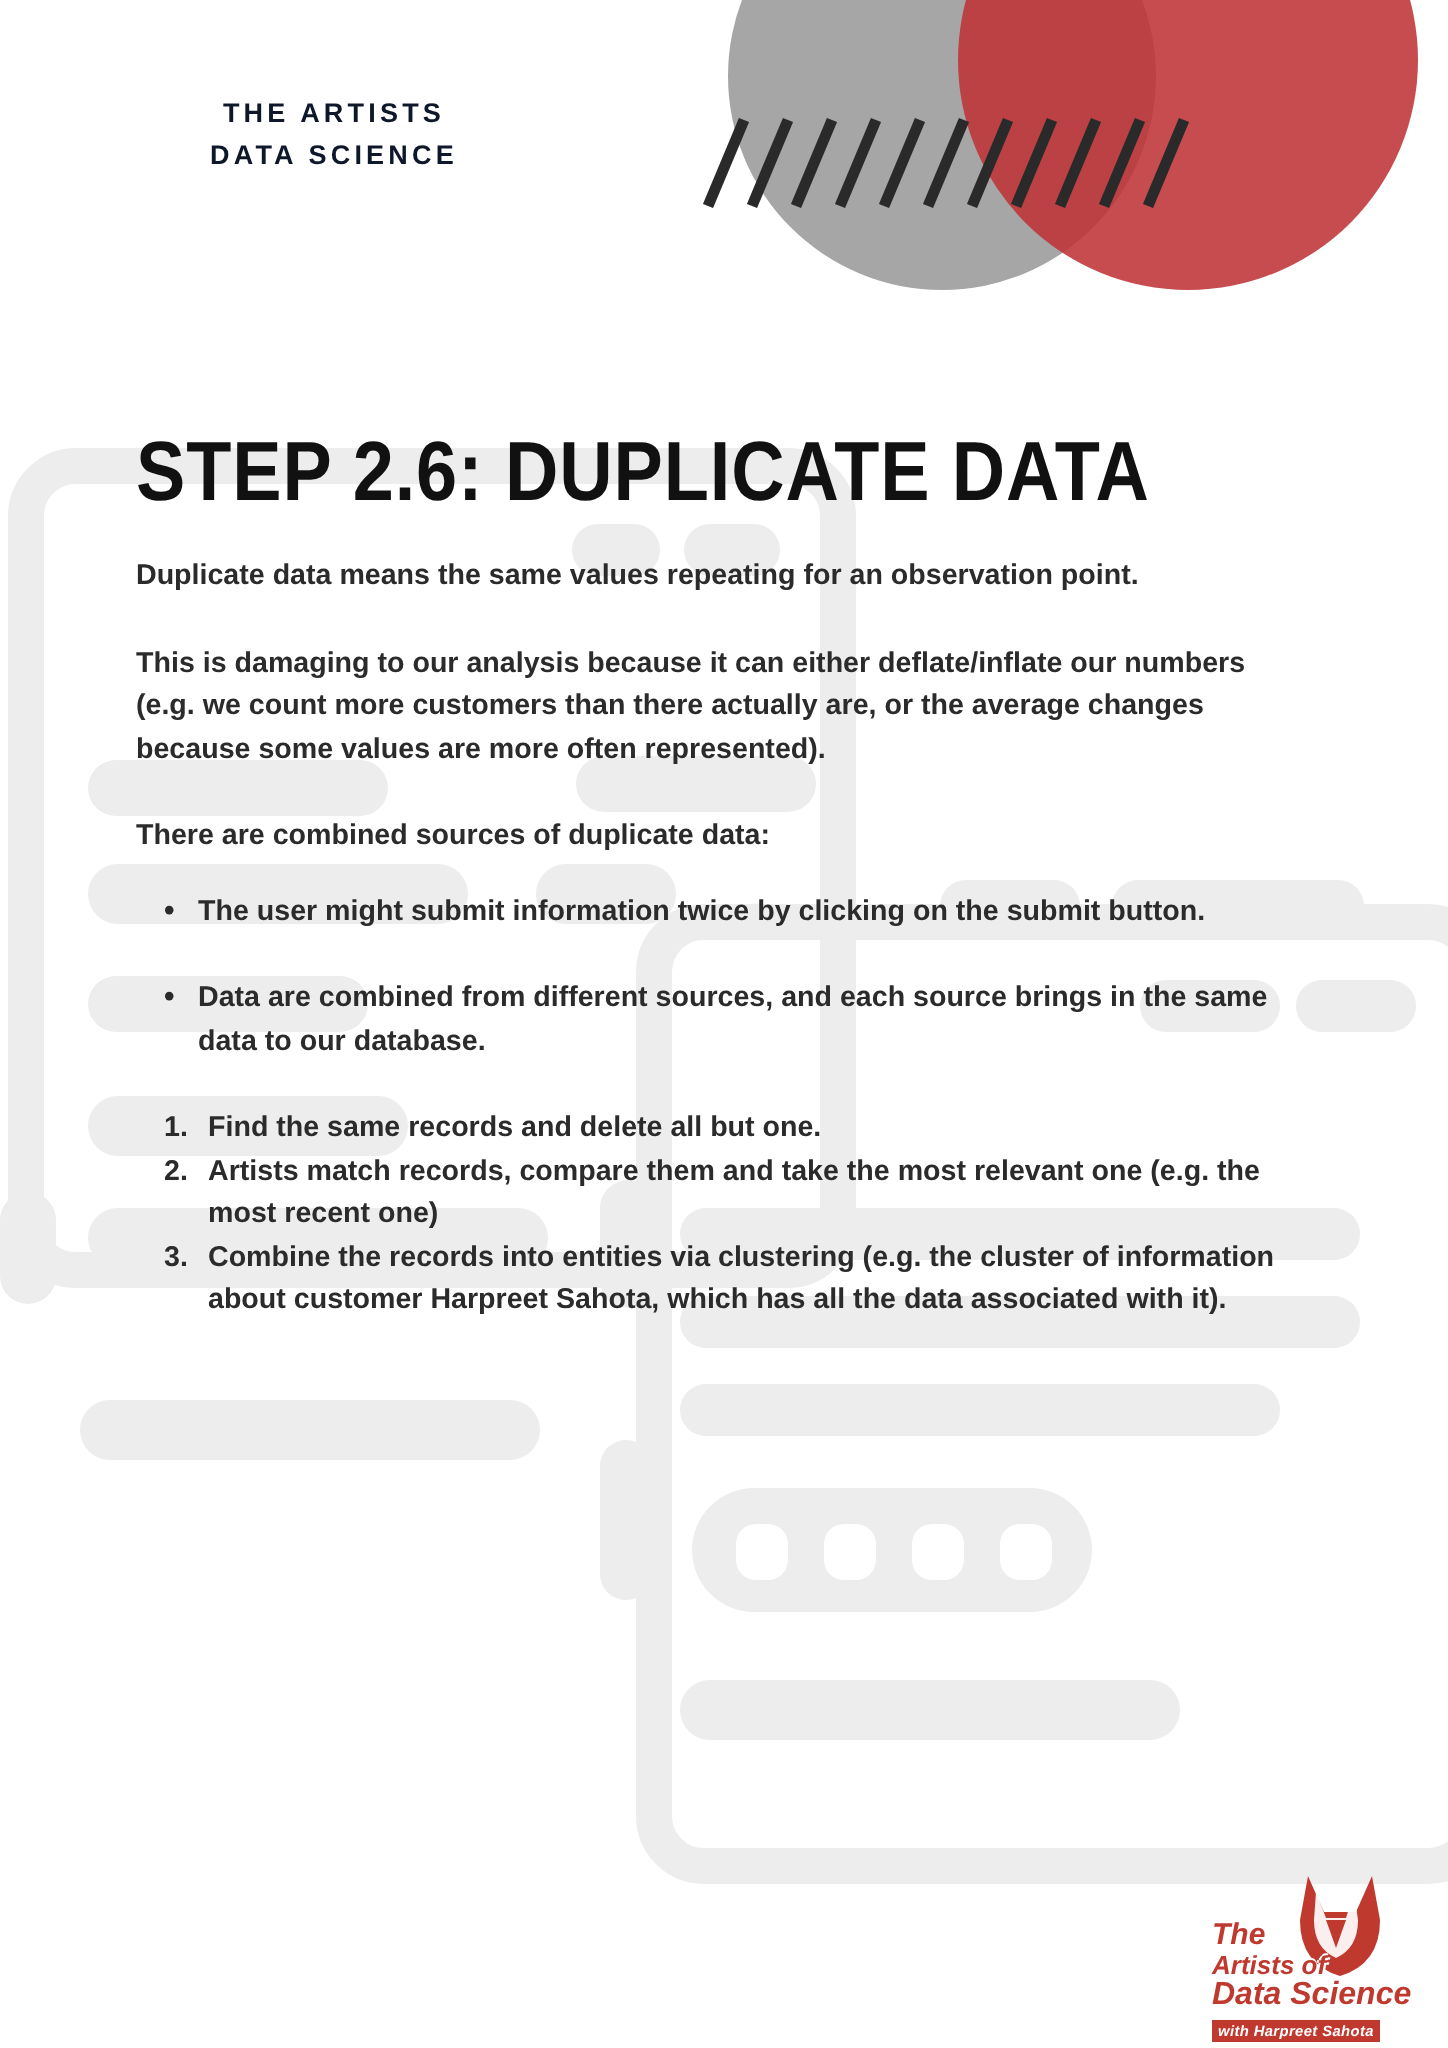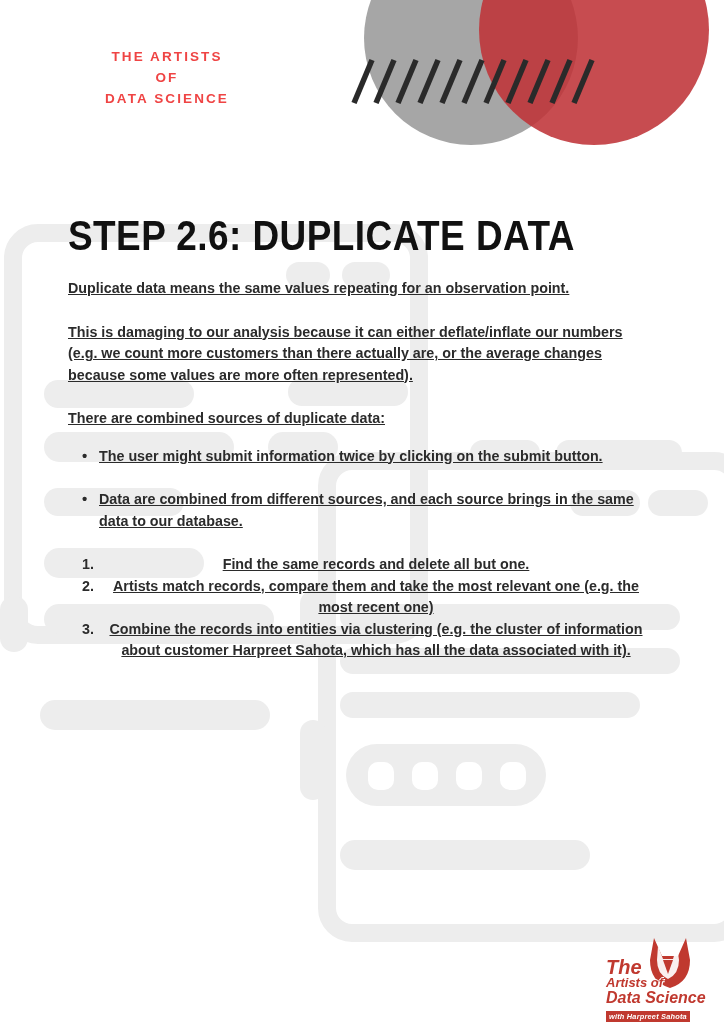--- a/index.html
+++ b/index.html
@@ -57,21 +57,21 @@
   #brand {
     position: absolute;
     left: 76px;
     top: 46px;
     width: 182px;
     text-align: center;
     z-index: 3;
   }
   #brand .line {
     display: block;
-    color: #ef4444;
+    color: #0f172a;
     font-weight: bold;
     font-size: 13.5px;
     letter-spacing: 2.1px;
     line-height: 21px;
     white-space: nowrap;
   }
 
   
   #content {
     position: absolute;
@@ -96,21 +96,20 @@
 
   #body-copy {
     position: absolute;
     left: 68px;
     top: 278px;
     width: 580px;
     color: #2b2b2b;
     font-size: 14.3px;
     font-weight: bold;
     line-height: 21.5px;
-    text-decoration: underline;
   }
   #body-copy p.para {
     margin: 0 0 22px 0;
   }
   #body-copy p.lead {
     margin: 0 0 16px 0;
   }
   #body-copy ul.bullets {
     list-style: none;
     margin: 0 0 14px 0;
@@ -132,21 +131,20 @@
     list-style: none;
     margin: 8px 0 0 0;
     padding: 0;
     counter-reset: step;
   }
   #body-copy ol.numbers > li {
     position: relative;
     padding-left: 36px;
     margin-bottom: 0px;
     counter-increment: step;
-    text-align: center;
   }
   #body-copy ol.numbers > li::before {
     content: counter(step) ".";
     position: absolute;
     left: 14px;
     top: 0;
   }
 
   
   #footer-logo {
@@ -166,21 +164,21 @@
   }
   #footer-logo .fl-line {
     display: block;
     color: #c0392f;
     font-weight: bold;
     font-style: italic;
     line-height: 15px;
     white-space: nowrap;
     text-shadow: 1px 1px 0 #ffffff, -1px 0 0 #ffffff, 0 -1px 0 #ffffff;
   }
-  #footer-logo .fl-1 { font-size: 20px; }
+  #footer-logo .fl-1 { font-size: 15px; }
   #footer-logo .fl-2 { font-size: 13px; }
   #footer-logo .fl-3 { font-size: 16px; }
   #footer-logo .fl-tag {
     display: inline-block;
     margin-top: 1px;
     background: #c0392f;
     color: #ffffff;
     font-size: 7.4px;
     font-weight: bold;
     font-style: italic;
@@ -243,21 +241,20 @@
       <line x1="162" y1="103" x2="180" y2="60"></line>
       <line x1="184" y1="103" x2="202" y2="60"></line>
       <line x1="206" y1="103" x2="224" y2="60"></line>
       <line x1="228" y1="103" x2="246" y2="60"></line>
       <line x1="250" y1="103" x2="268" y2="60"></line>
     </g>
   </svg>
 
   <div id="brand">
     <span class="line">THE ARTISTS</span>
-    <span class="line">OF</span>
     <span class="line">DATA SCIENCE</span>
   </div>
 
   <div id="content">
 
     <h1 id="page-title">STEP 2.6: DUPLICATE DATA</h1>
 
     <div id="body-copy">
 
       <p class="para">Duplicate data means the same values repeating for an observation point.</p>

